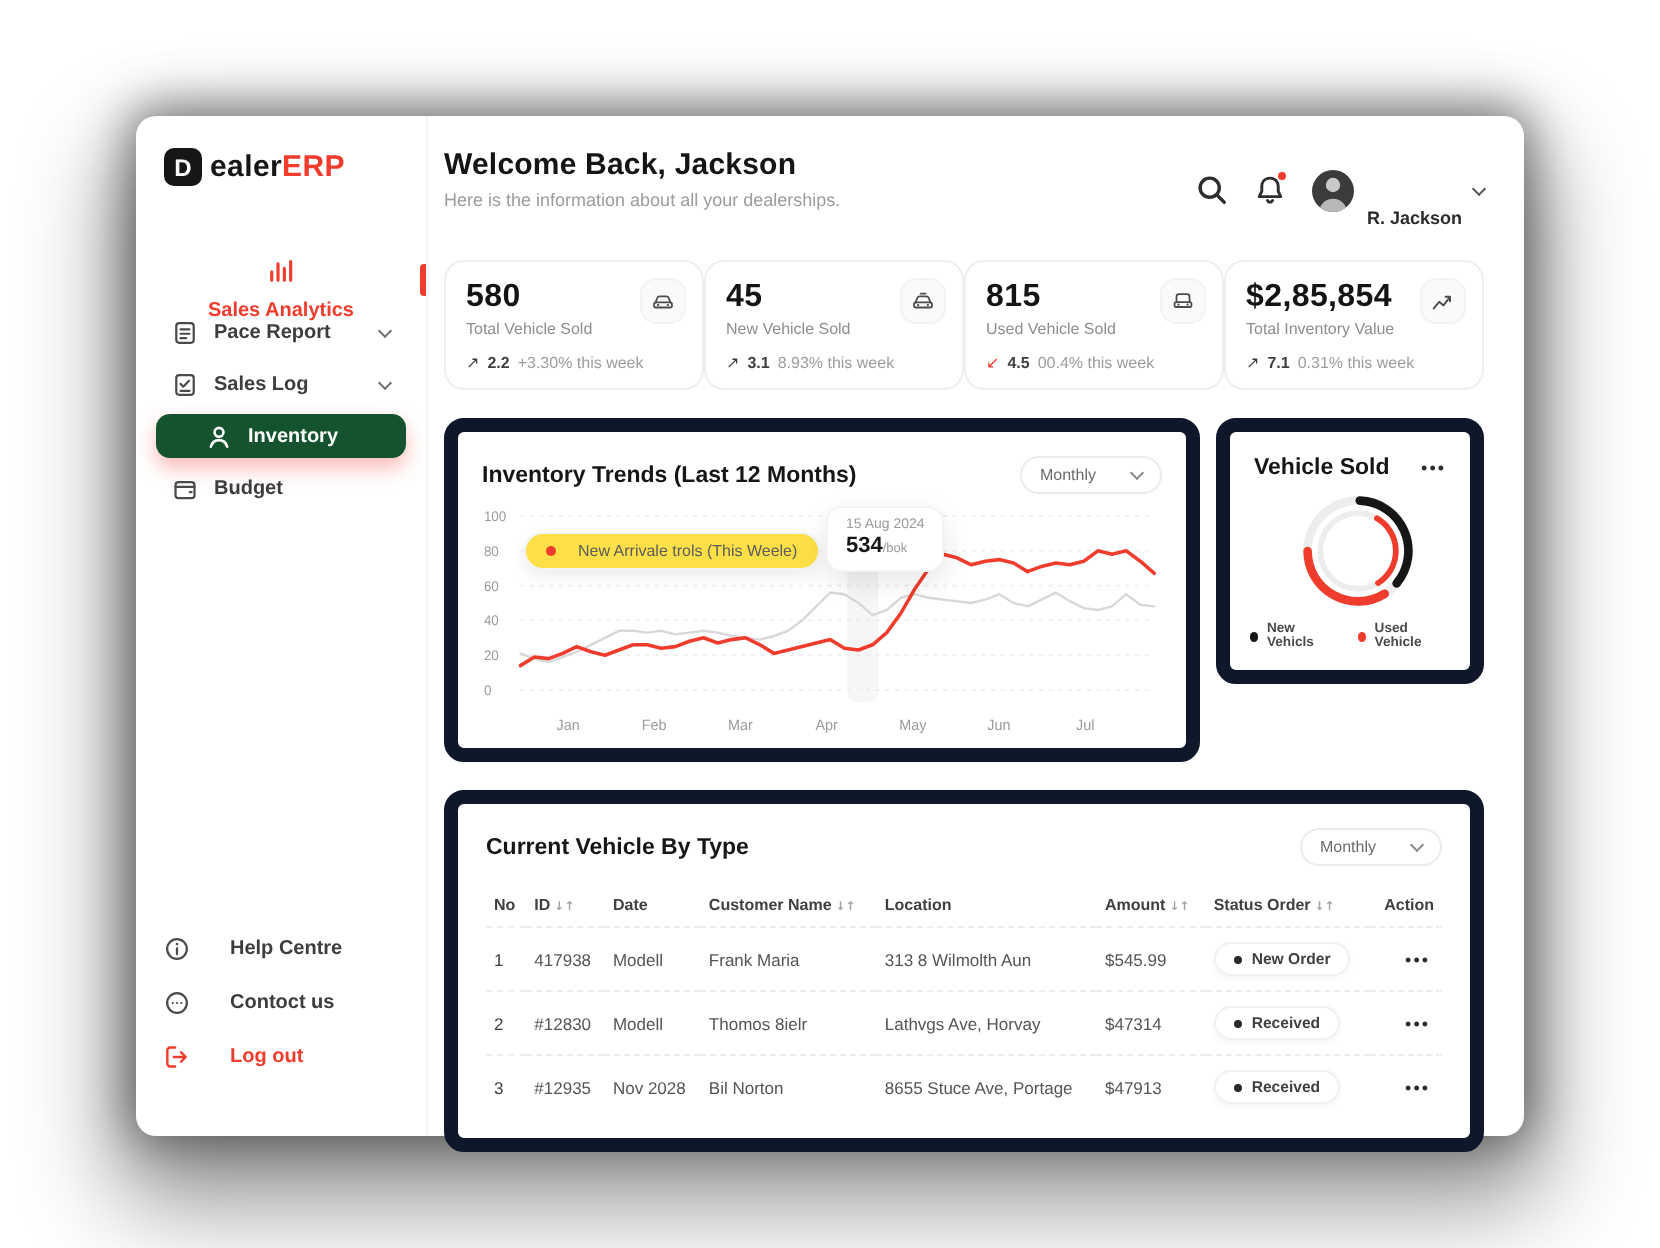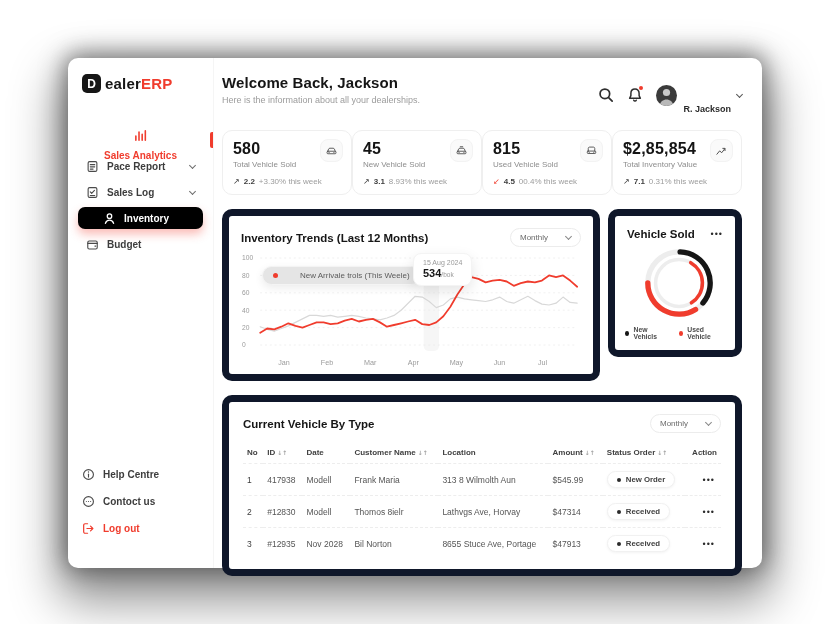--- a/index.html
+++ b/index.html
@@ -14,26 +14,26 @@
   .logo-mark{width:19px;height:19px;border-radius:5px;background:#161616;color:#fff;display:flex;align-items:center;justify-content:center;font-size:12px;font-weight:800;}
   .logo-text{font-size:15px;font-weight:800;color:#161616;letter-spacing:.2px;}
   .logo-accent{color:#f03c2d;}
   .nav{margin-top:36px;padding:0 10px;display:flex;flex-direction:column;gap:4px;}
   .nav-item{position:relative;display:flex;align-items:center;gap:8px;height:22px;padding:0 8px;border-radius:7px;
     font-size:10px;font-weight:700;color:#3d3d3d;cursor:pointer;}
   .nav-item .nav-icon{display:flex;width:13px;height:13px;color:#4a4a4a;}
   .nav-item.highlight{color:#f03c2d;flex-direction:column;}
   .nav-item.highlight .nav-icon{color:#f03c2d;}
   .nav-item.highlight::after{content:"";position:absolute;right:-10px;top:3px;width:3px;height:16px;background:#f03c2d;border-radius:2px 0 0 2px;}
-  .nav-item.active{background:#000000;color:#fff;box-shadow:0 5px 10px rgba(240,60,45,.35);padding-left:25px;}
+  .nav-item.active{background:#14532d;color:#fff;box-shadow:0 5px 10px rgba(240,60,45,.35);padding-left:25px;}
   .nav-item.active .nav-icon{color:#fff;}
   .nav-chevron{margin-left:auto;color:#6d6d6d;display:flex;}
   .chev{width:5px;height:5px;border-right:1.3px solid currentColor;border-bottom:1.3px solid currentColor;transform:rotate(45deg);display:inline-block;margin-top:-2px;}
   .sidebar-footer{margin-top:auto;padding:0 14px;display:flex;flex-direction:column;gap:7px;}
-  .foot-item{display:flex;align-items:center;gap:8px;height:20px;font-size:10px;font-weight:600;color:#3d3d3d;cursor:pointer;}
+  .foot-item{display:flex;align-items:center;gap:20px;height:20px;font-size:10px;font-weight:600;color:#3d3d3d;cursor:pointer;}
   .foot-item .nav-icon{display:flex;width:13px;height:13px;color:#4a4a4a;}
   .foot-item.danger{color:#f03c2d;}
   .foot-item.danger .nav-icon{color:#f03c2d;}
   
   .main{flex:1;display:flex;flex-direction:column;padding:16px 20px 0 8px;min-width:0;}
   .topbar{display:flex;align-items:flex-start;}
   .page-title{font-size:15px;font-weight:700;color:#151515;letter-spacing:.1px;}
   .page-sub{margin-top:4px;font-size:9px;color:#9c9c9c;}
   .top-actions{margin-left:auto;display:flex;align-items:center;gap:13px;margin-top:2px;}
   .icon-btn{width:16px;height:16px;color:#2e2e2e;cursor:pointer;position:relative;display:flex;}
@@ -56,27 +56,27 @@
   
   .charts{margin-top:14px;display:flex;gap:8px;}
   .card{border:7px solid #0f172a;border-radius:10px;background:#fff;}
   .trends-card{flex:1;position:relative;padding:12px 12px 8px;height:172px;}
   .card-title{font-size:11.5px;font-weight:800;color:#161616;}
   .pill-select{display:inline-flex;align-items:center;gap:18px;border:1px solid #ececec;border-radius:13px;padding:4px 9px;font-size:8px;color:#6b6b6b;background:#fff;cursor:pointer;}
   .pill-select .chev{color:#888;}
   .trends-head{display:flex;align-items:center;}
   .trends-head .pill-select{margin-left:auto;}
   .trend-chart{margin-top:6px;width:100%;height:118px;display:block;}
-  .legend-pill{position:absolute;left:33px;top:50px;display:flex;align-items:center;gap:22px;background:#e5e5e5;border:1px solid #f4f4f4;border-radius:13px;padding:4px 10px;font-size:8px;color:#5c5c5c;box-shadow:0 3px 8px rgba(0,0,0,.08);}
+  .legend-pill{position:absolute;left:33px;top:50px;display:flex;align-items:center;gap:11px;background:#fde047;border:1px solid #f4f4f4;border-radius:13px;padding:4px 10px;font-size:8px;color:#5c5c5c;box-shadow:0 3px 8px rgba(0,0,0,.08);}
   .dot{width:5px;height:5px;border-radius:50%;display:inline-block;}
   .tooltip{position:absolute;left:184px;top:37px;background:#fff;border:1px solid #f4f4f4;border-radius:8px;padding:5px 9px 6px;box-shadow:0 5px 14px rgba(0,0,0,.10);}
   .tt-date{font-size:7px;color:#9a9a9a;}
   .tt-val{font-size:11px;font-weight:800;color:#161616;margin-top:1px;}
   .tt-unit{font-size:6.5px;color:#9a9a9a;font-weight:400;}
-  .donut-card{width:134px;flex:0 0 134px;padding:12px 10px 10px;height:148px;display:flex;flex-direction:column;position:relative;}
+  .donut-card{width:134px;flex:0 0 134px;padding:12px 10px 10px;height:133px;display:flex;flex-direction:column;position:relative;}
   .donut-head{display:flex;align-items:center;padding:0 2px;}
   .dots-menu{margin-left:auto;font-size:9px;letter-spacing:1px;color:#2c2c2c;cursor:pointer;line-height:6px;}
   .donut-svg{margin:4px auto 0;display:block;}
   .donut-legend{margin-top:4px;display:flex;justify-content:center;gap:10px;}
   .dl-item{display:flex;align-items:center;gap:4px;font-size:6.8px;color:#4a4a4a;font-weight:600;}
   
   .table-card{margin-top:14px;padding:12px 14px 10px;}
   .table-head{display:flex;align-items:center;}
   .table-head .pill-select{margin-left:auto;}
   table{width:100%;border-collapse:collapse;margin-top:9px;}

